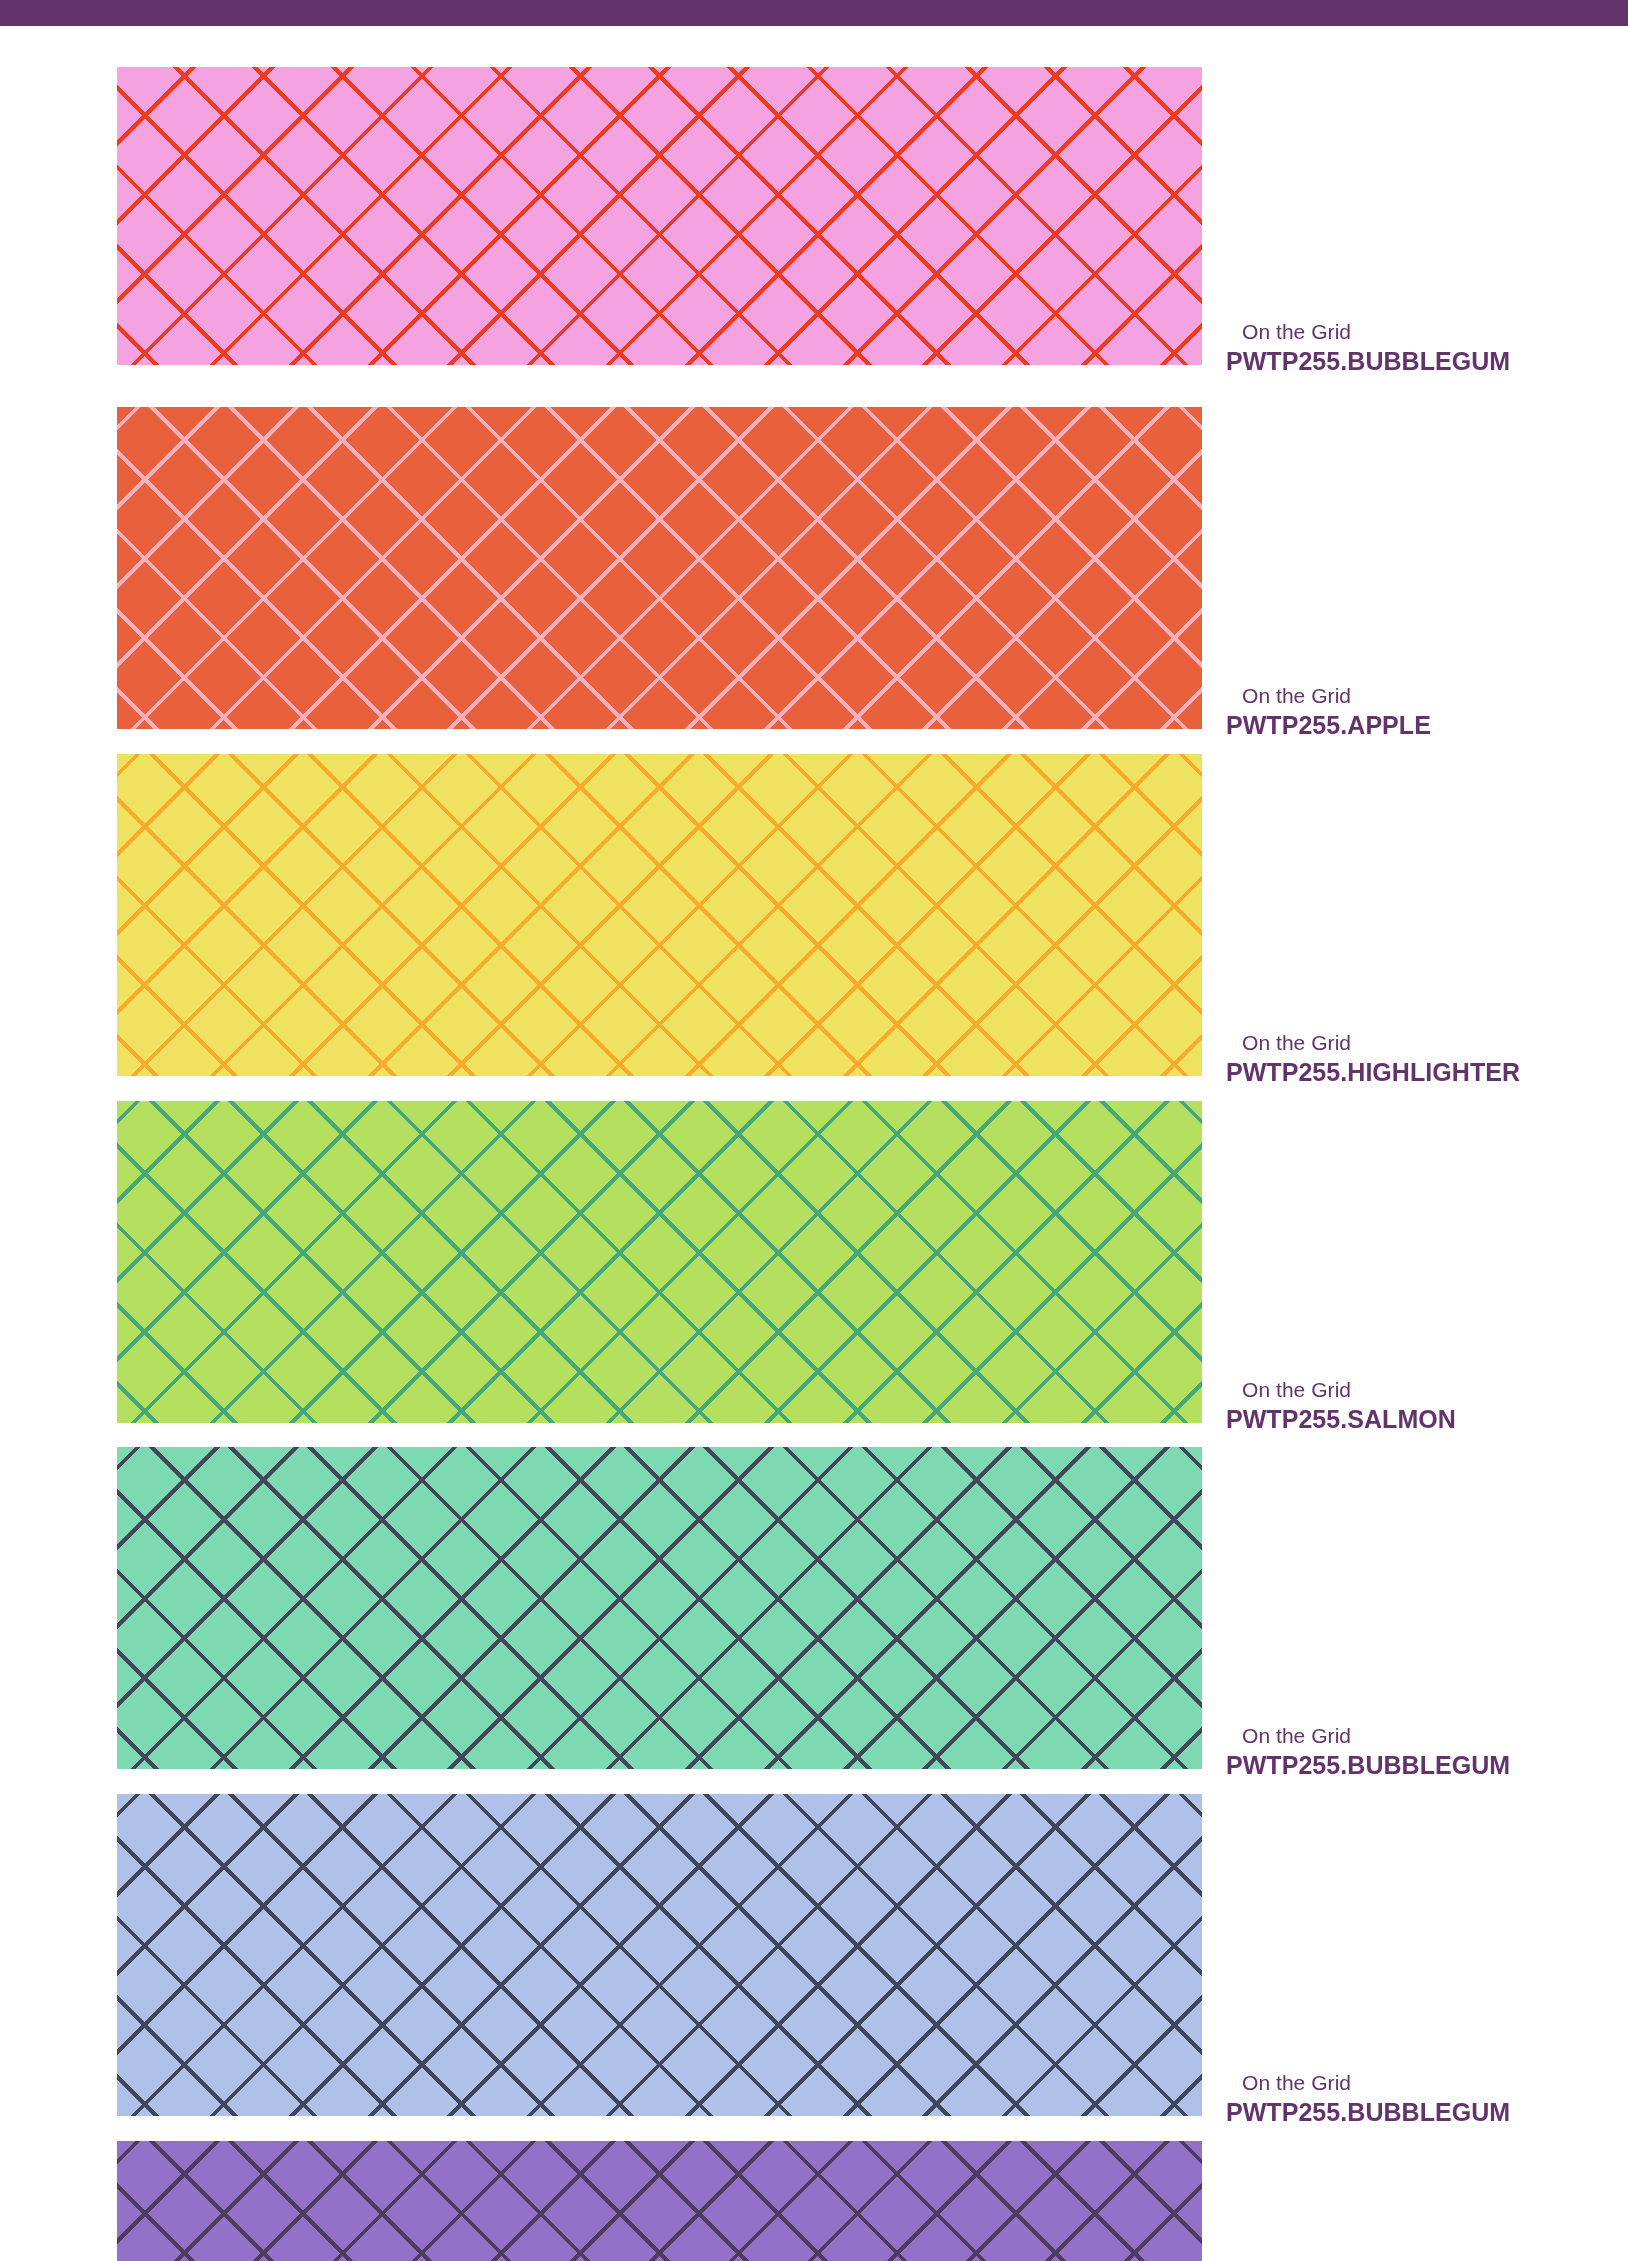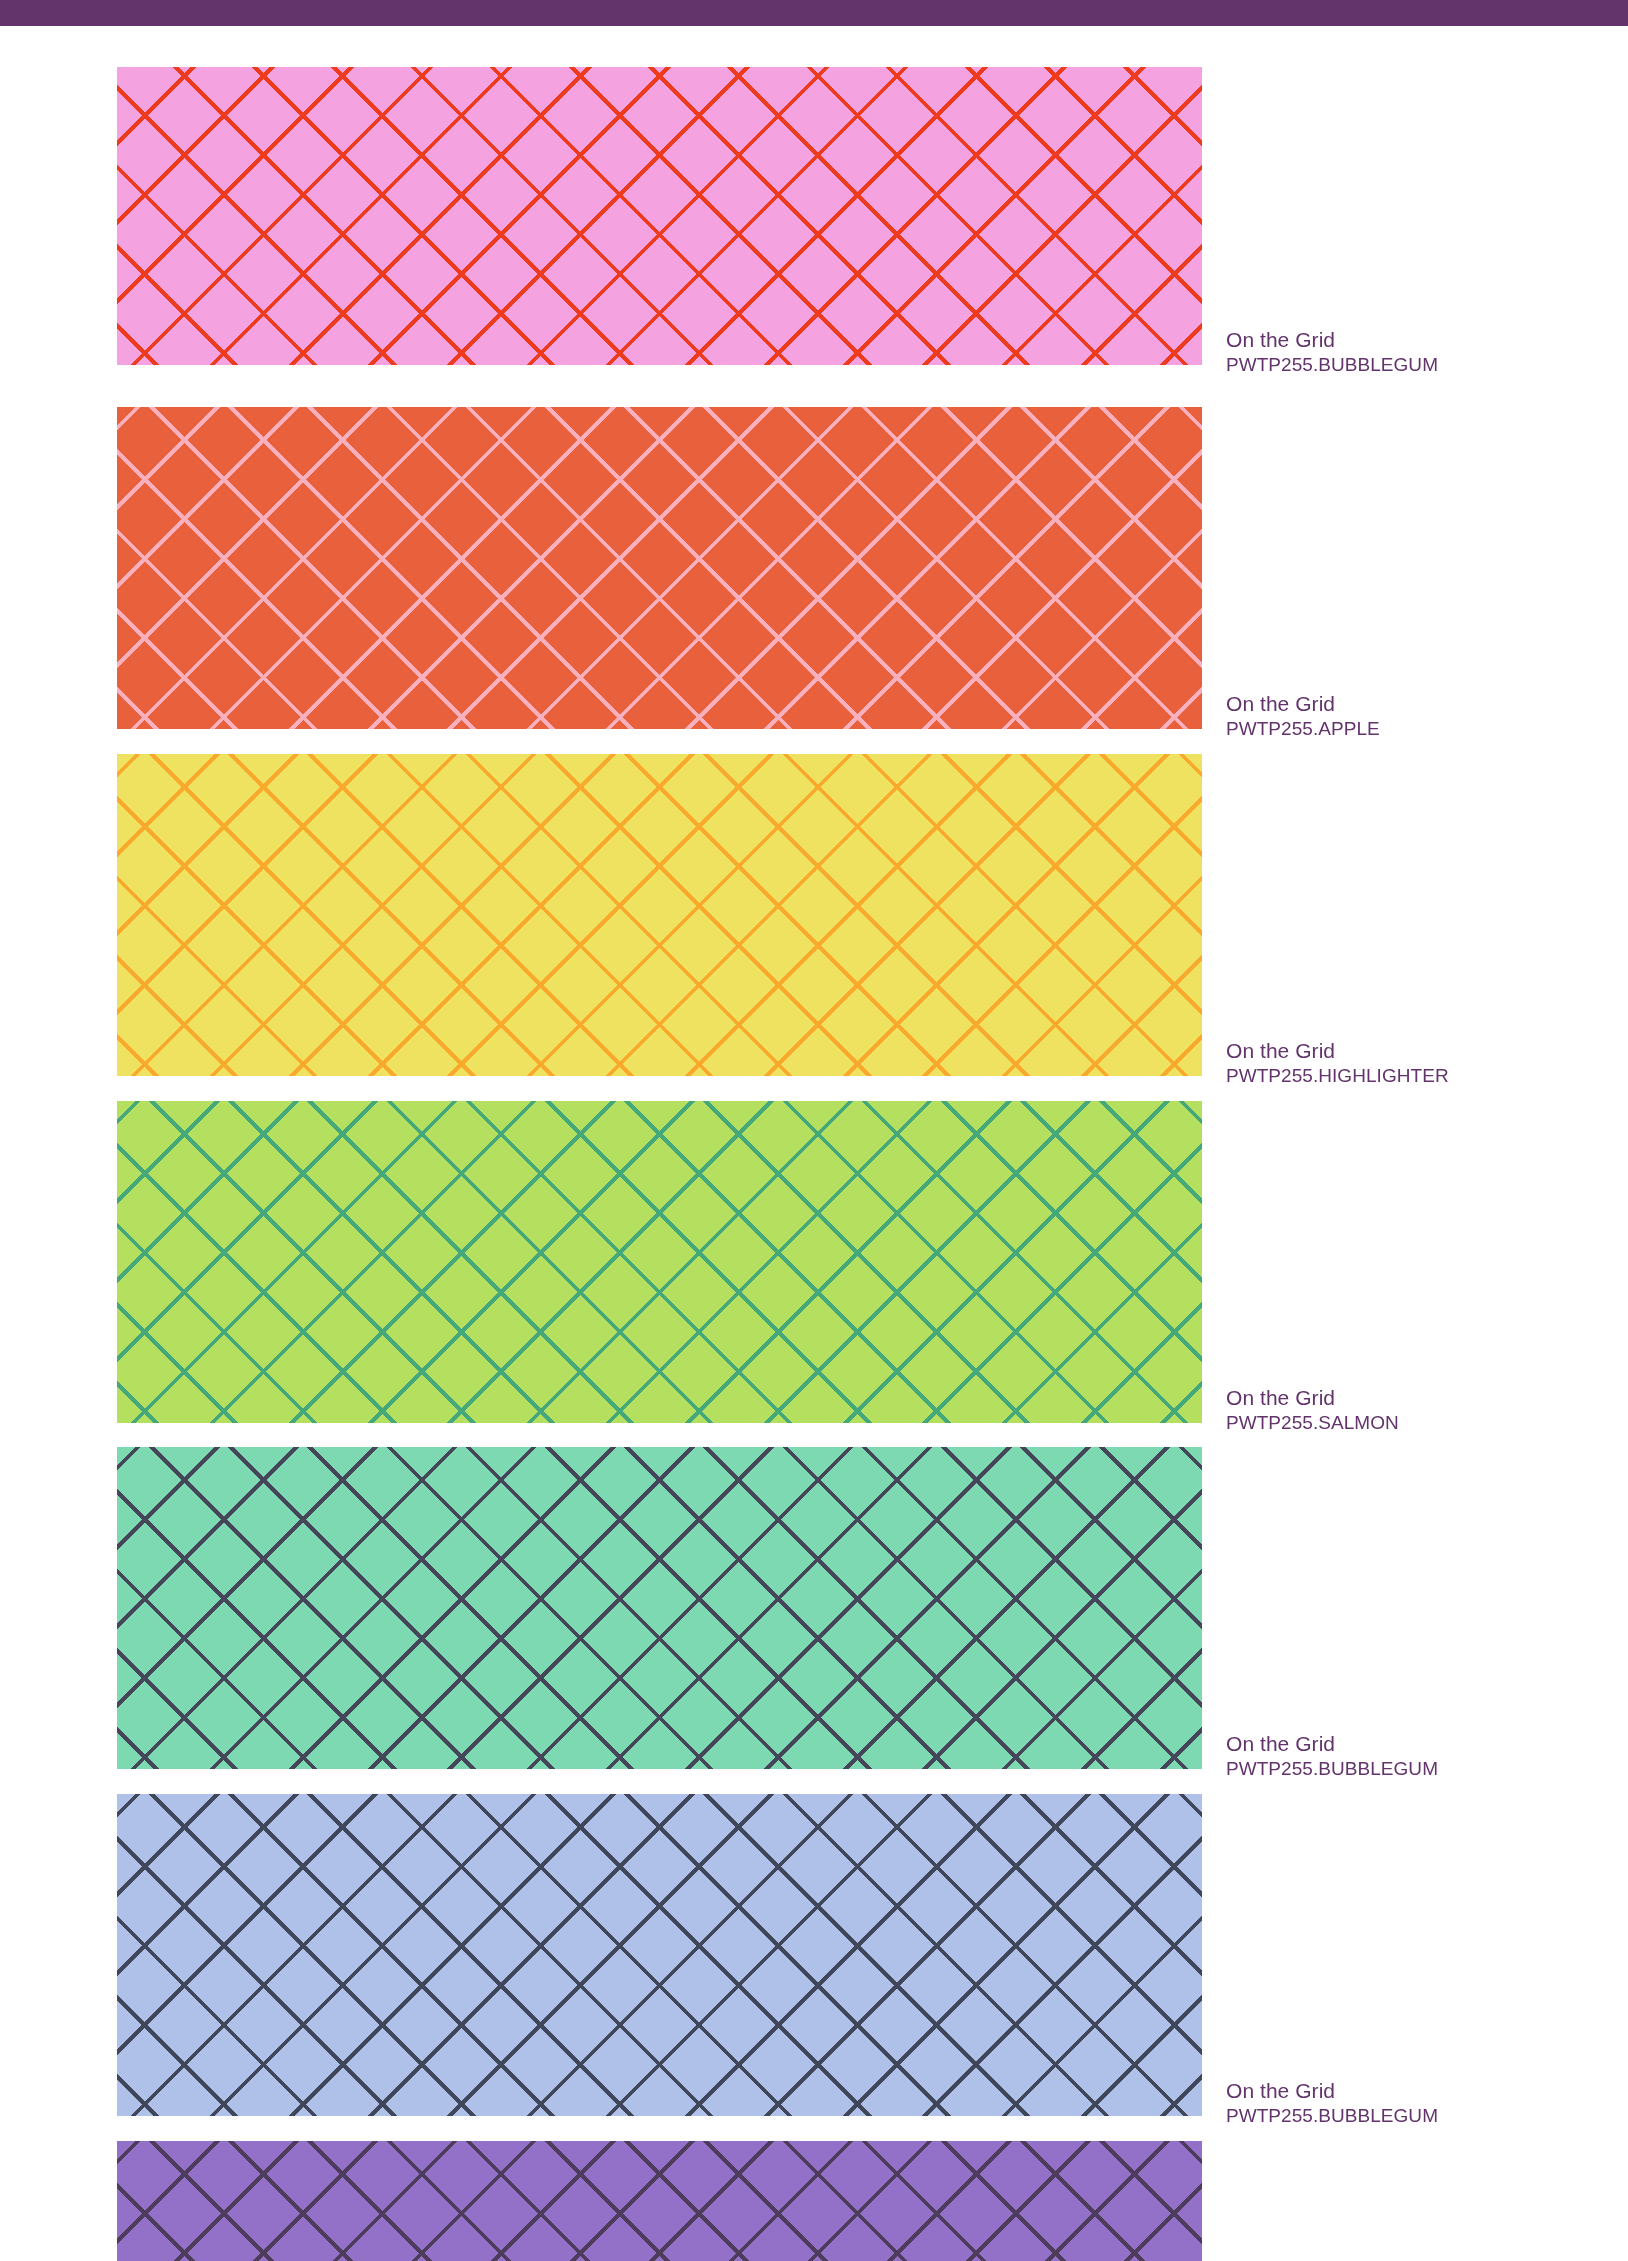--- a/index.html
+++ b/index.html
@@ -61,25 +61,26 @@
     bottom: -12.7px;
     width: 380px;
     color: #63336C;
     line-height: 1.30;
   }
   .label-line-1 {
     display: block;
     font-size: 21px;
     font-weight: 400;
     letter-spacing: 0.05px;
+    margin-left: 16px;
   }
   .label-line-2 {
     display: block;
-    font-size: 19px;
-    font-weight: 400;
+    font-size: 25px;
+    font-weight: 700;
     letter-spacing: 0.05px;
   }
 </style>
 </head>
 <body style="background: rgb(255, 255, 255);">
 
 <div id="header-bar" style="background: rgb(99, 51, 108);"></div>
 
 <div id="swatch-stack">
     <div class="swatch-row" style="top: 41px; height: 298px;">

